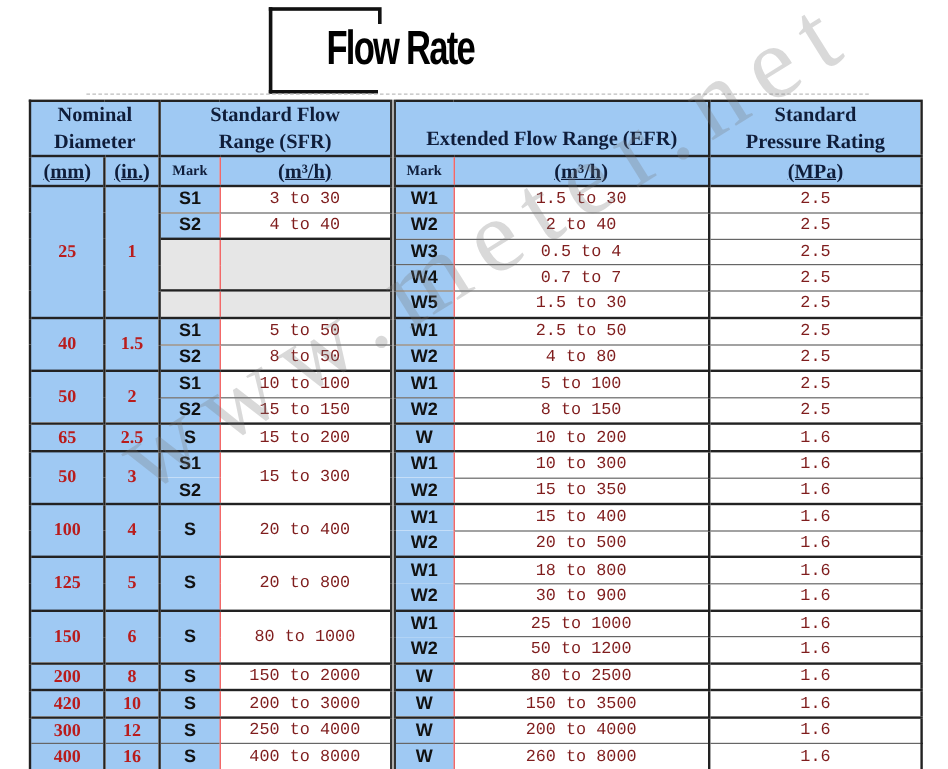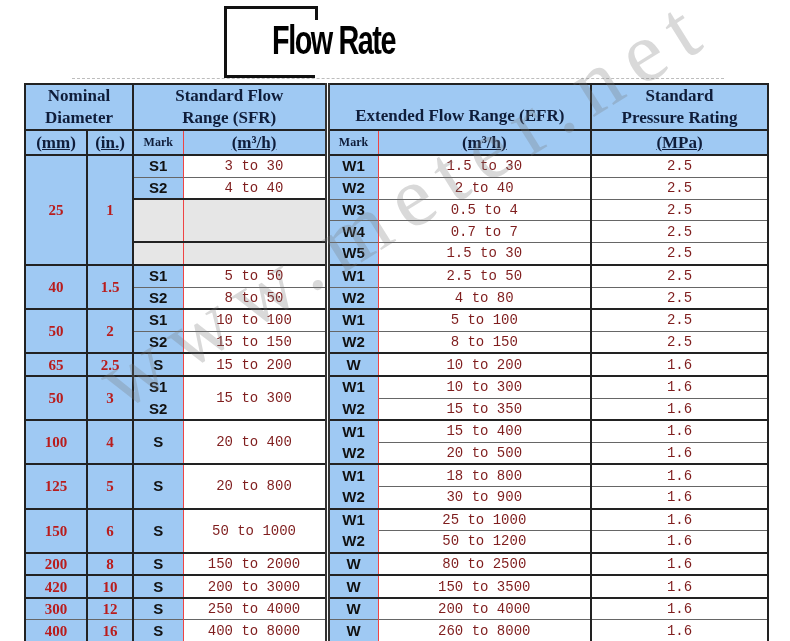--- a/index.html
+++ b/index.html
@@ -224,21 +224,21 @@
   <tr class="dr">
     <td class="blue mk bl-double bt-none">W2</td>
     <td class="val bl-thin bt-thin">30 to 900</td>
     <td class="val bl-thick bt-thin">1.6</td>
   </tr>
 
   <tr class="dr">
     <td class="blue num bl-thick bt-thick" rowspan="2">150</td>
     <td class="blue num bl-thick bt-thick" rowspan="2">6</td>
     <td class="blue mk bl-thick bt-thick" rowspan="2">S</td>
-    <td class="val bl-thin bt-thick" rowspan="2">50 to 1000</td>
+    <td class="val bl-thin bt-thick" rowspan="2">80 to 1000</td>
     <td class="blue mk bl-double bt-thick">W1</td>
     <td class="val bl-thin bt-thick">25 to 1000</td>
     <td class="val bl-thick bt-thick">1.6</td>
   </tr>
   <tr class="dr">
     <td class="blue mk bl-double bt-none">W2</td>
     <td class="val bl-thin bt-thin">50 to 1200</td>
     <td class="val bl-thick bt-thin">1.6</td>
   </tr>
 

